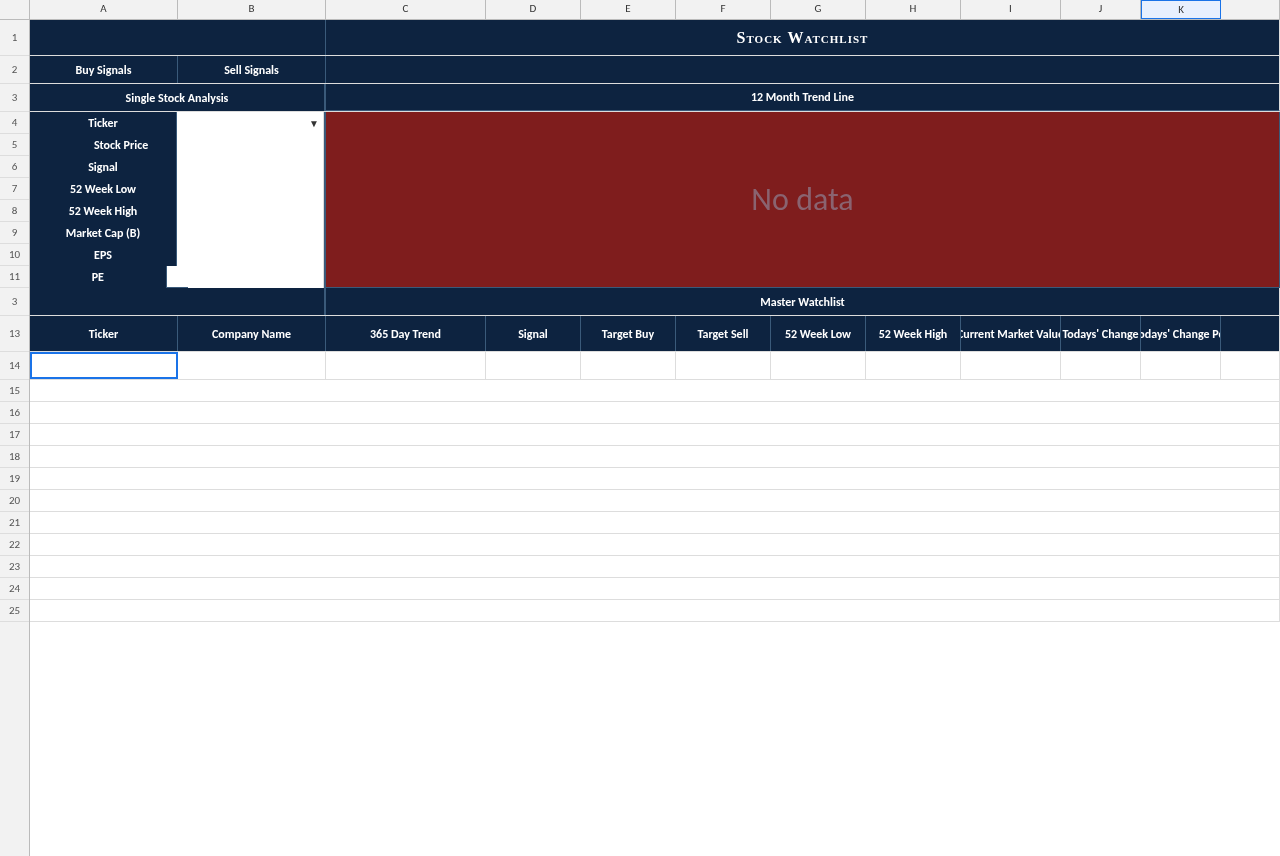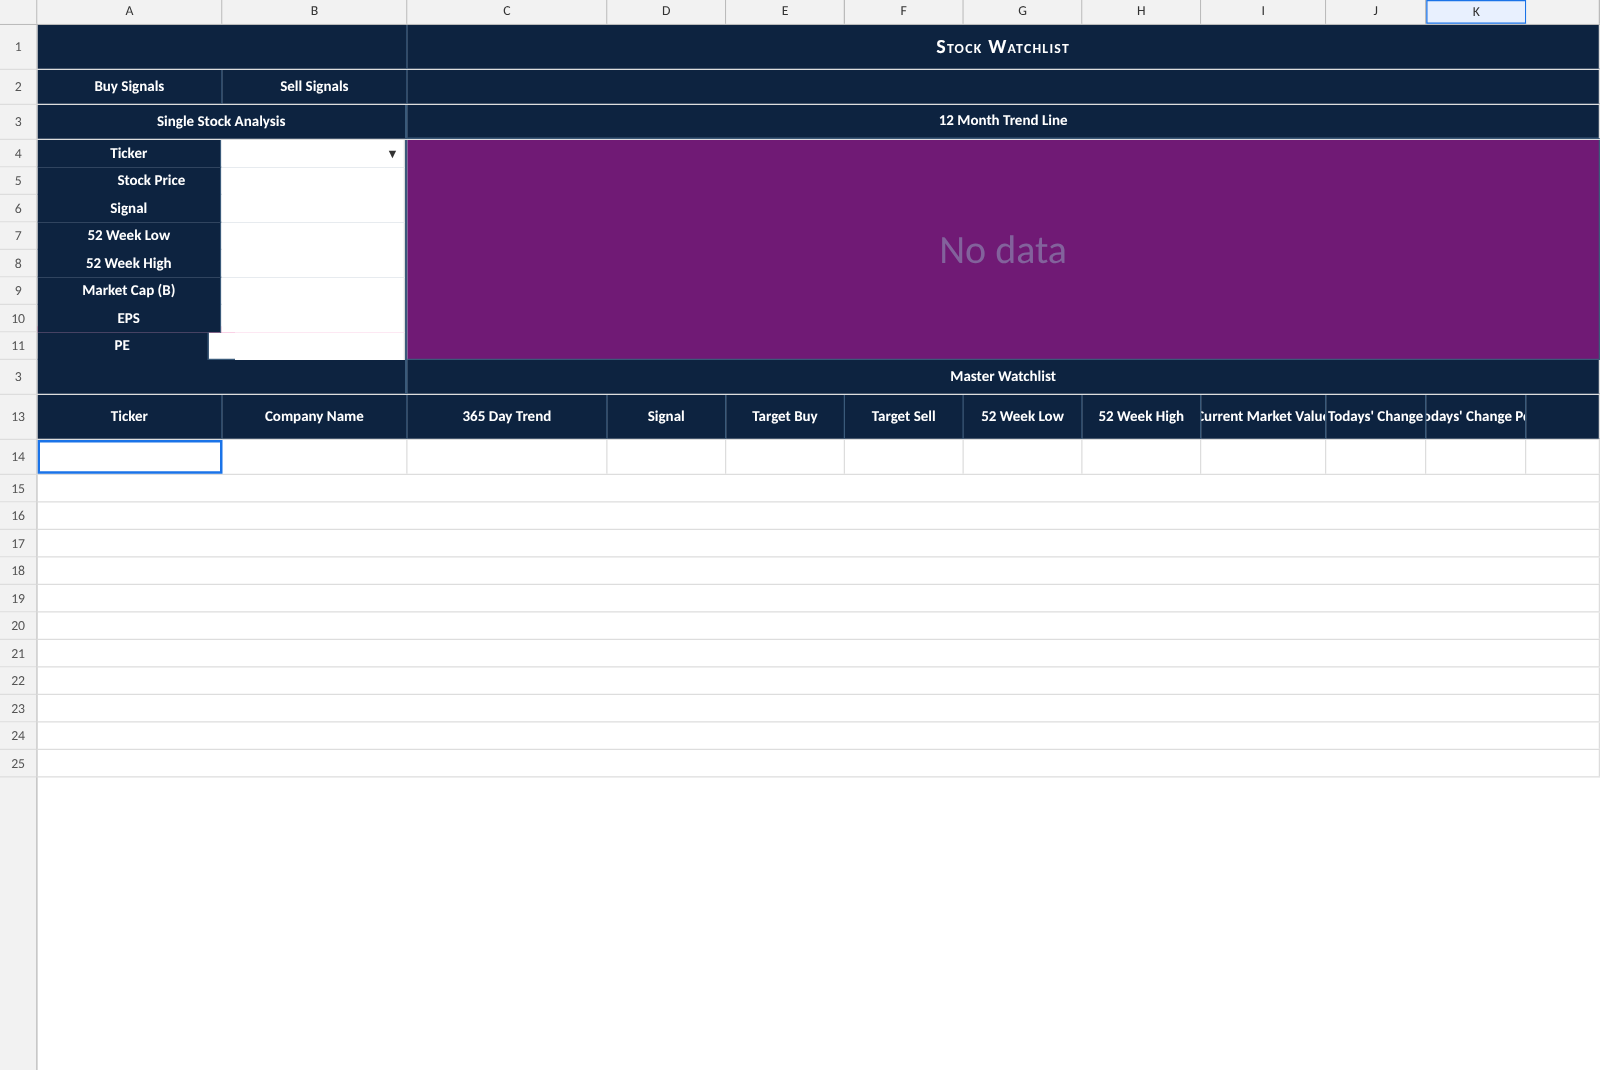--- a/index.html
+++ b/index.html
@@ -117,21 +117,21 @@
       border: 2px solid #1a73e8 !important;
       z-index: 10;
     }
 
     
     .chart-area {
       flex: 1;
       display: flex;
       align-items: center;
       justify-content: center;
-      background-color: #701a75;
+      background-color: #7f1d1d;
       border-right: 1px solid #3a5a7a;
     }
 
     .no-data-text {
       font-size: 32px;
       color: rgba(150, 170, 195, 0.5);
       font-weight: 300;
     }
 
     .col-header-cell-active {
@@ -196,21 +196,21 @@
     </div>
 
     <div class="sheet-content">
       <div class="sheet-grid">
 
         <div class="sheet-row" style="height:36px;">
 
           <div class="cell bg-navy" style="width:296px; border-right:1px solid #3a5a7a;"></div>
 
           <div class="cell bg-navy text-white font-bold text-center" style="flex:1; position:relative;">
-            <span style="width:100%; text-align:center; font-size:16px; font-variant:small-caps; letter-spacing:1px;">Stock Watchlist</span>
+            <span style="width:100%; text-align:center; font-size:16px; font-variant:small-caps; letter-spacing:1px;font-family:Liberation Serif, serif;">Stock Watchlist</span>
           </div>
         </div>
 
         <div class="sheet-row" style="height:28px;">
           <div class="cell bg-navy text-white font-bold text-center" style="width:148px; border-right:1px solid #3a5a7a;">
             <span>Buy Signals</span>
           </div>
           <div class="cell bg-navy text-white font-bold text-center" style="width:148px; border-right:1px solid #3a5a7a;">
             <span>Sell Signals</span>
           </div>

